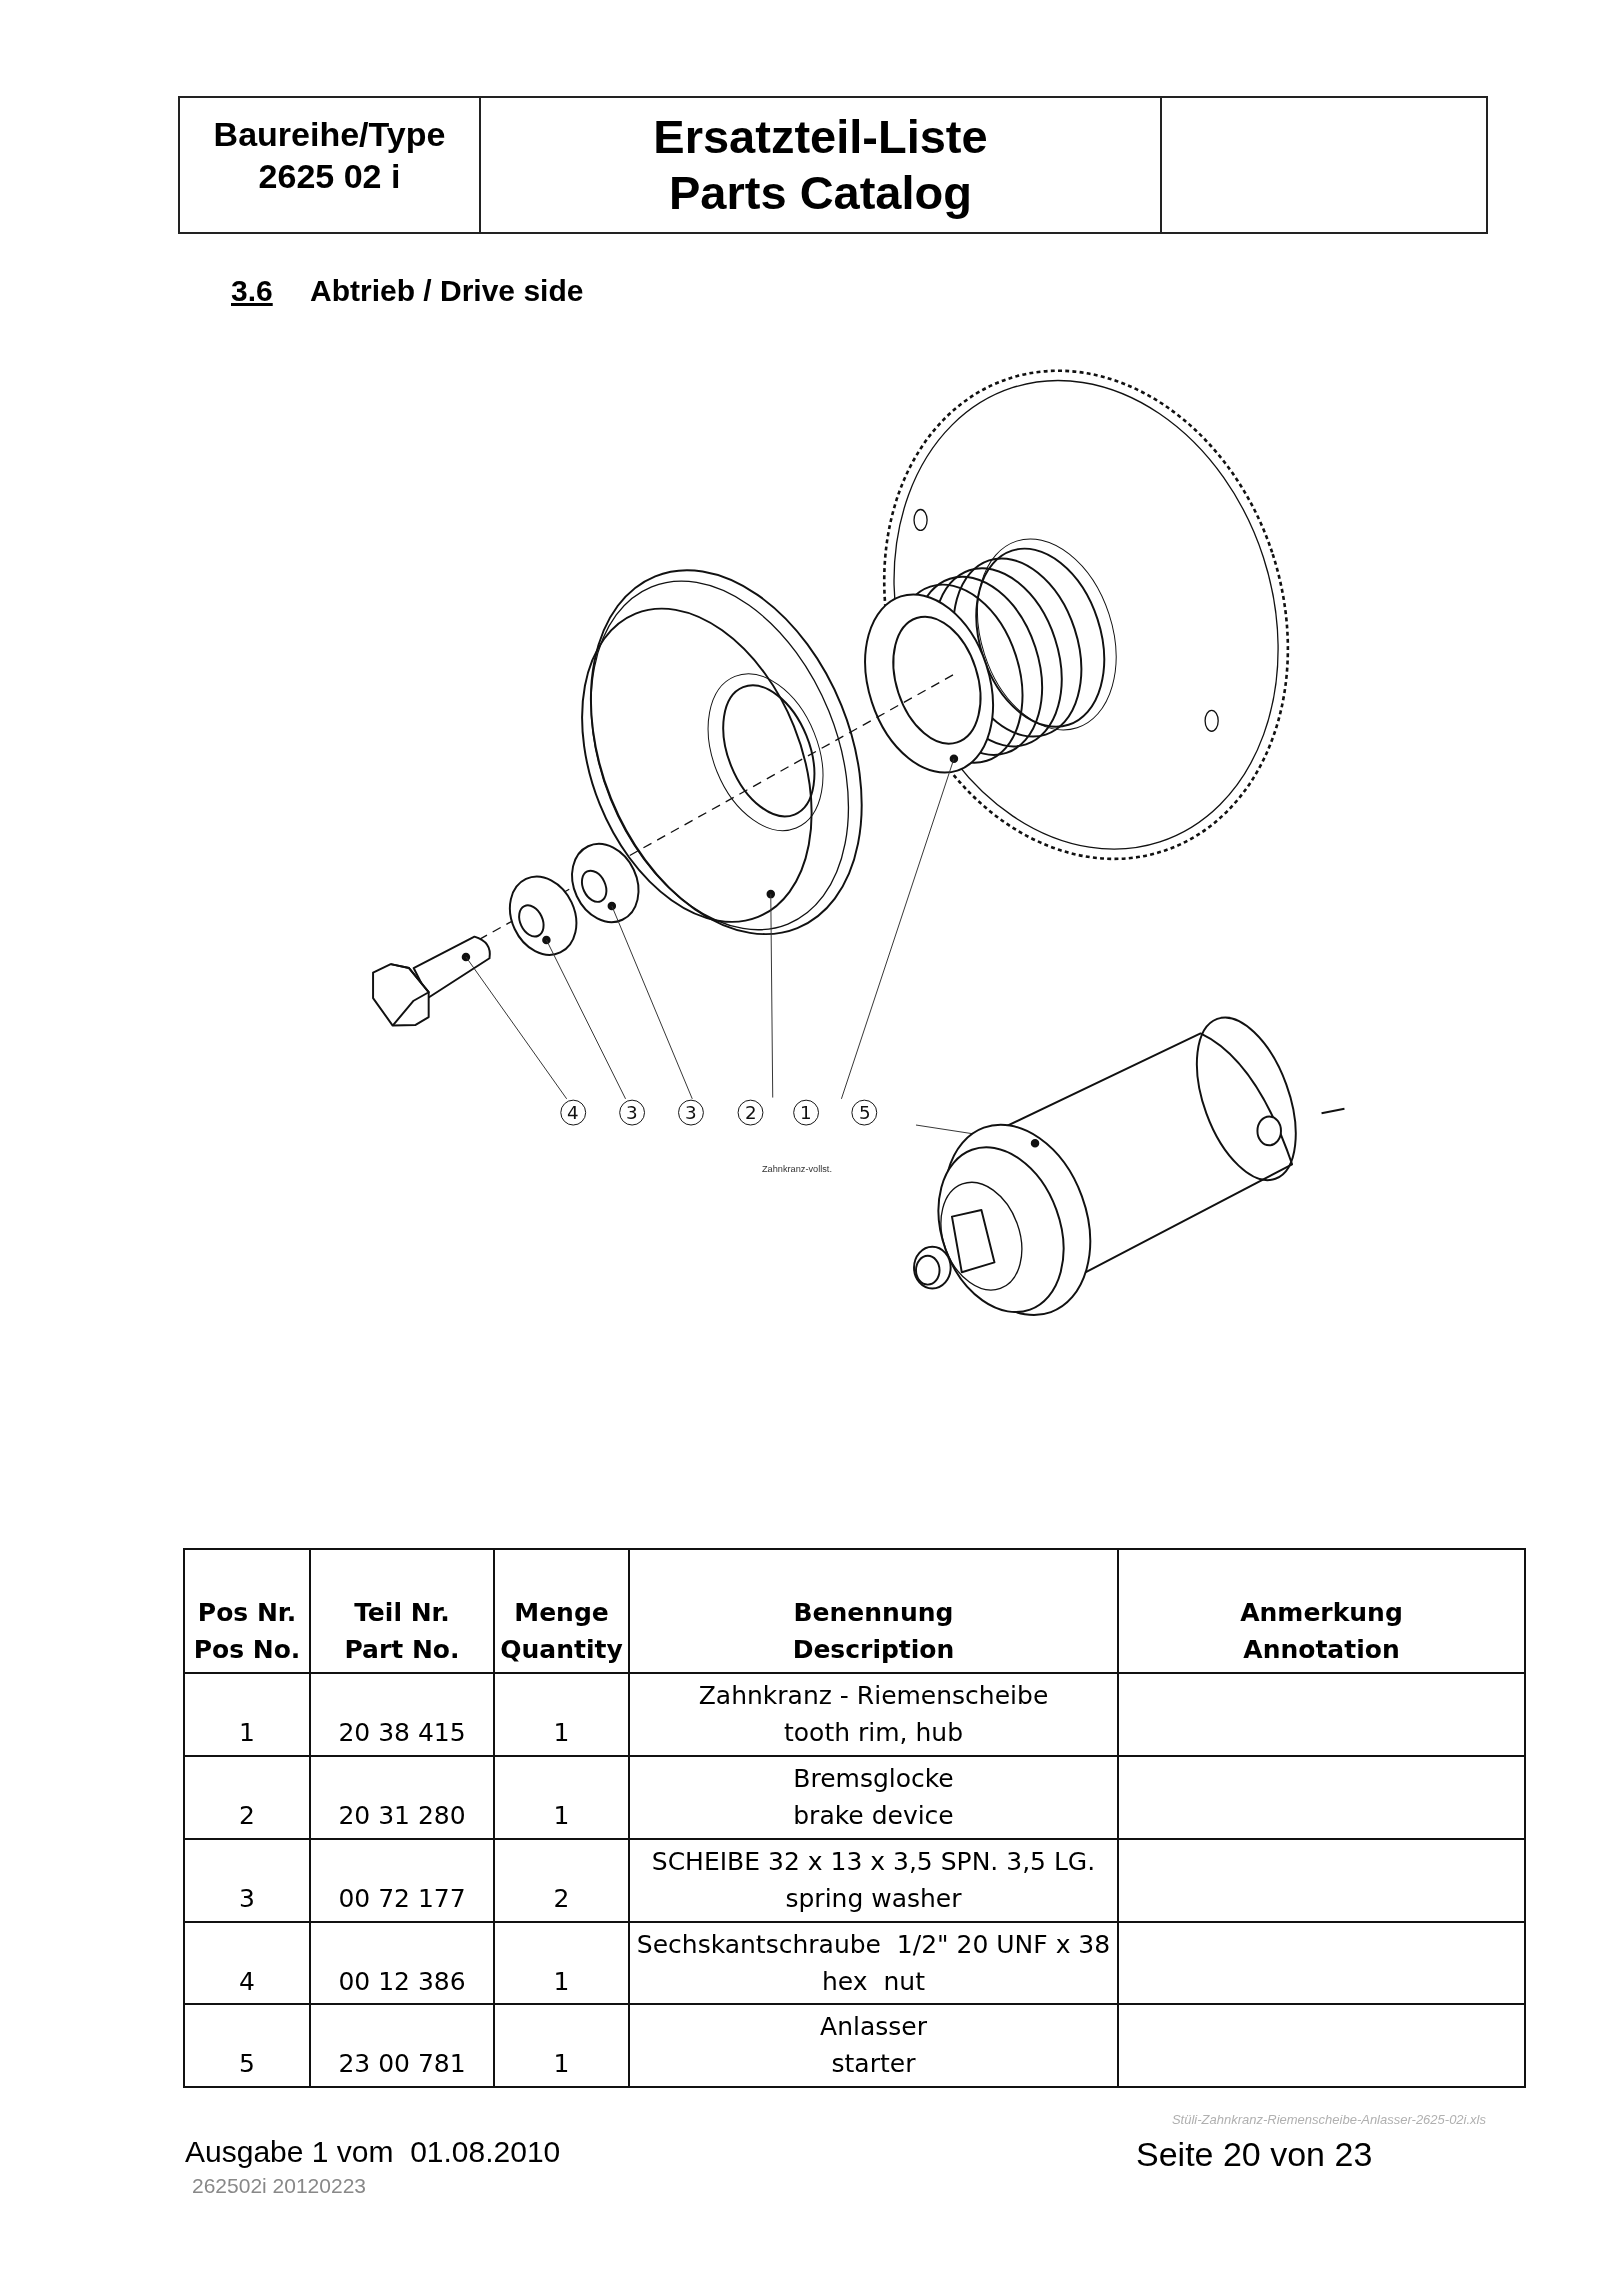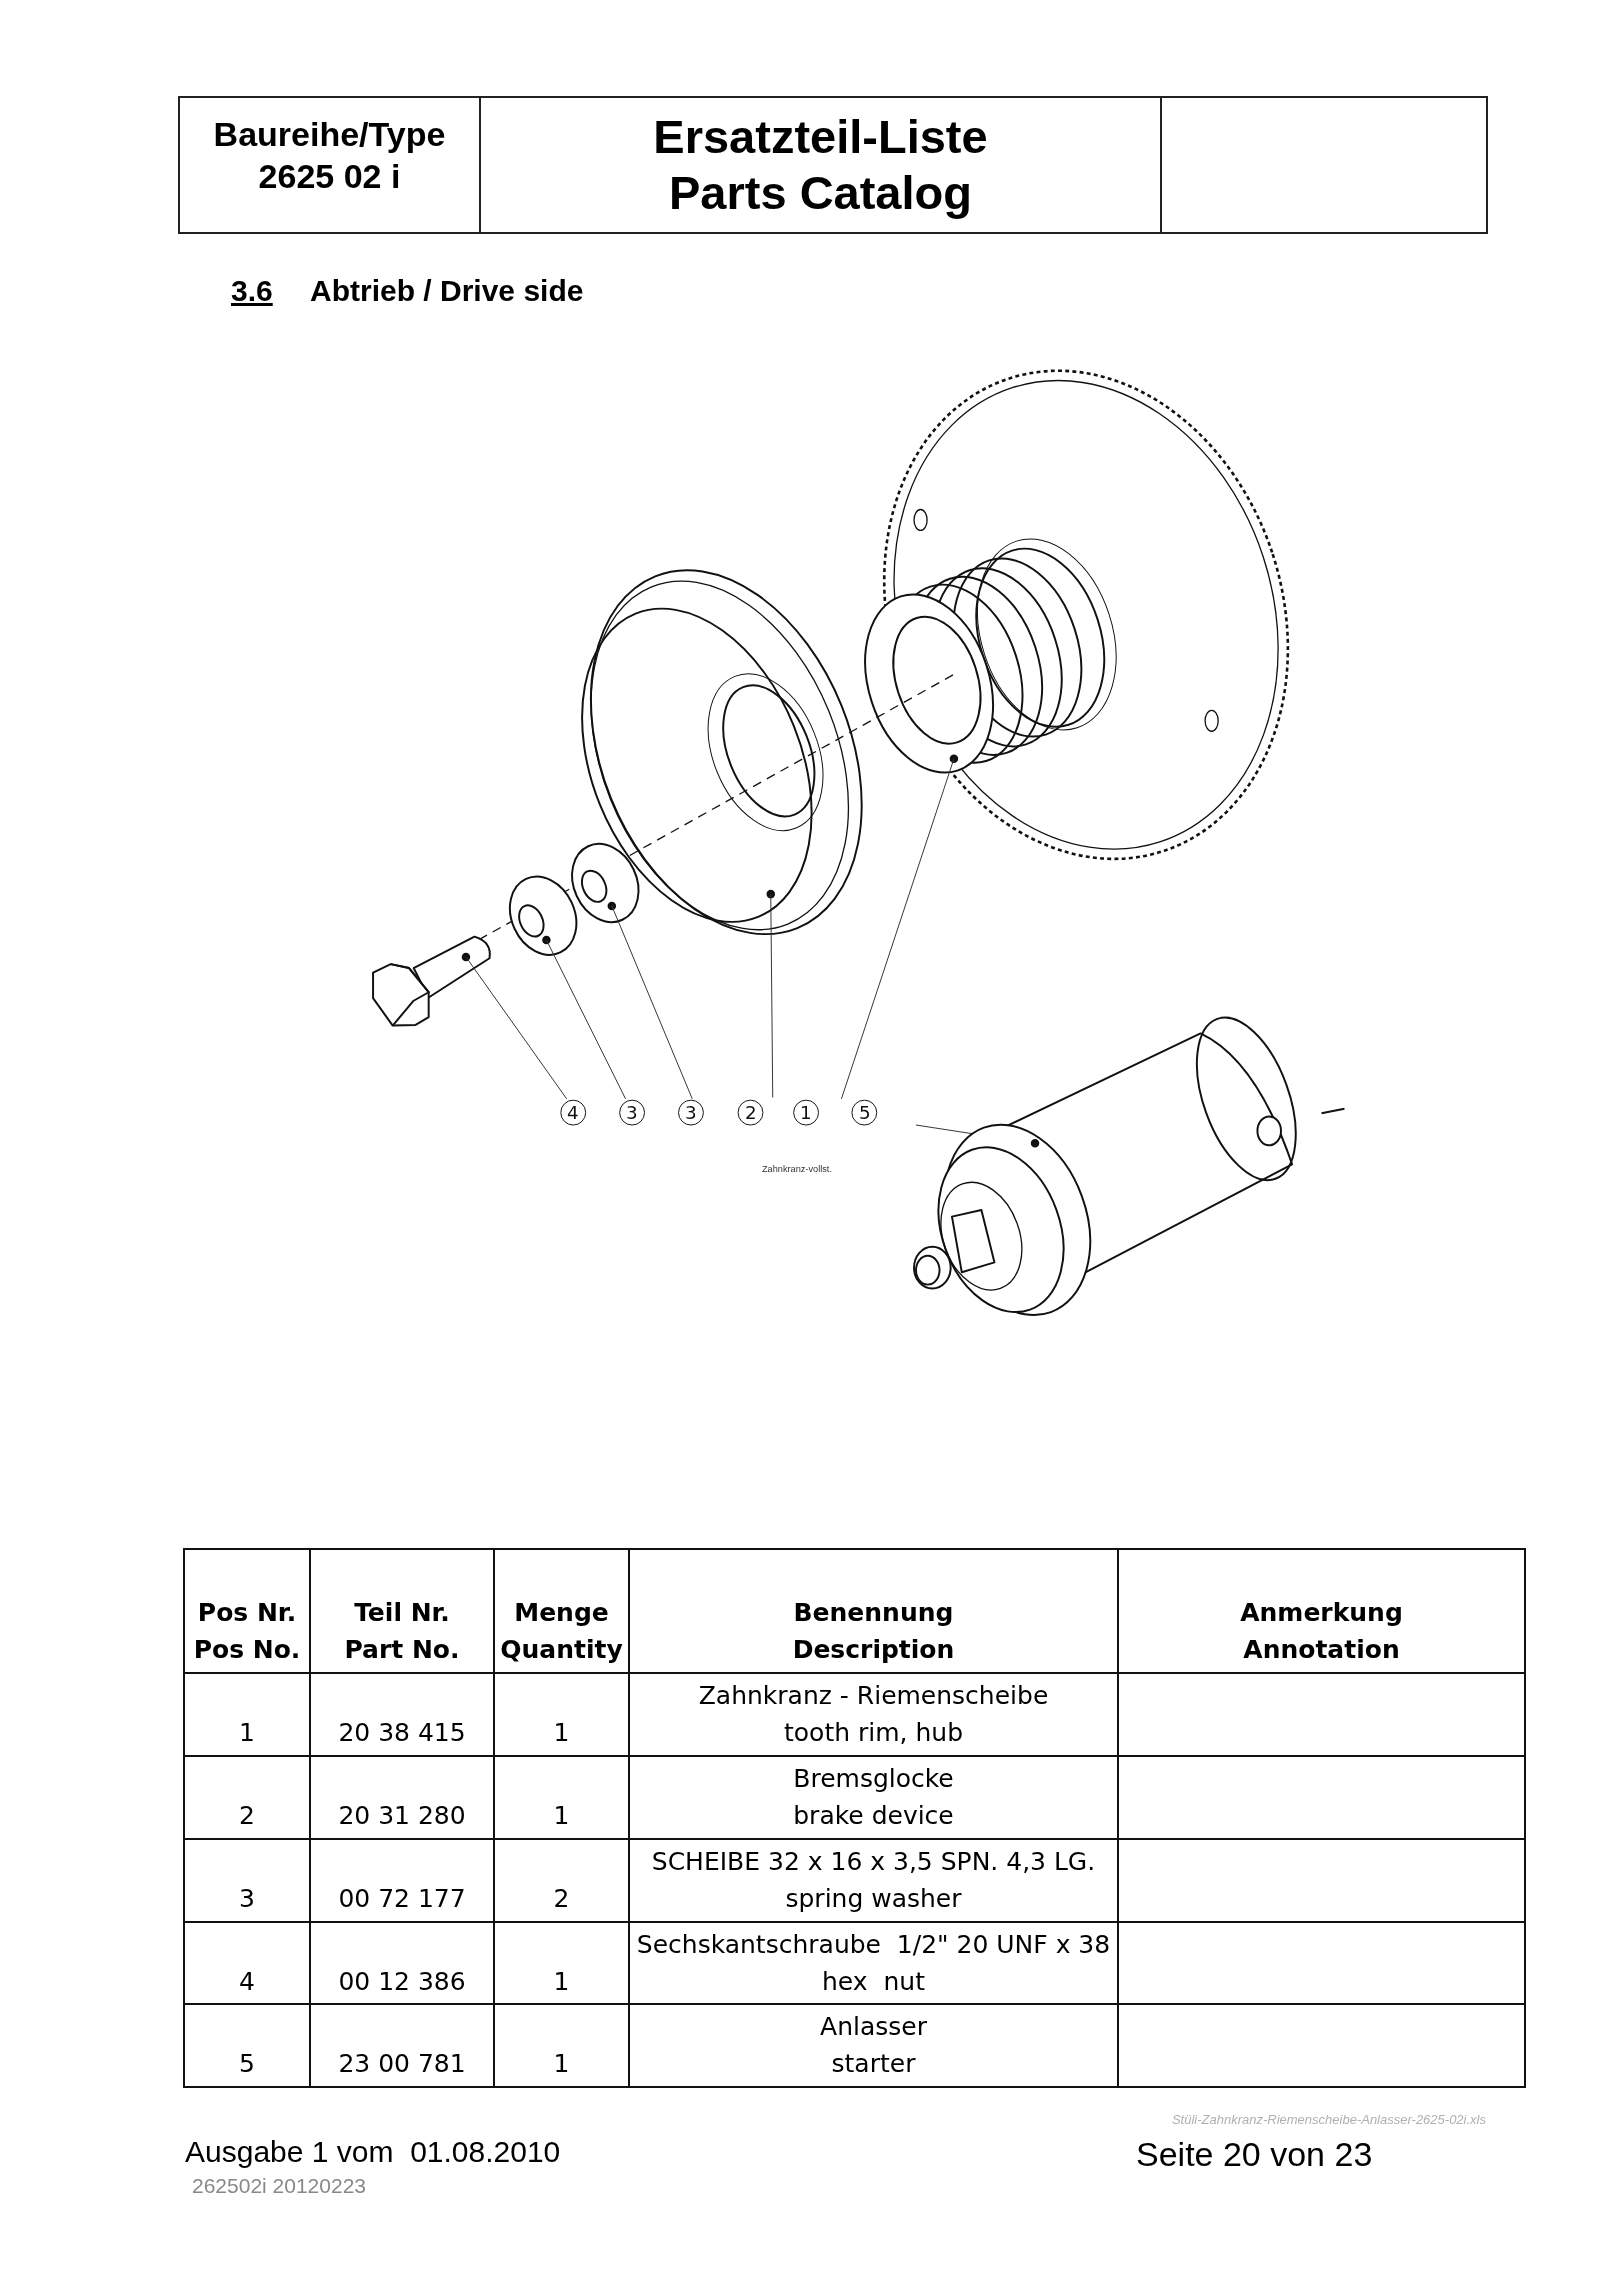--- a/index.html
+++ b/index.html
@@ -192,21 +192,21 @@
           <div>Bremsglocke</div>
           <div>brake device</div>
         </td>
       <td></td>
     </tr>
     <tr>
       <td class="c">3</td>
       <td class="c">00 72 177</td>
       <td class="c">2</td>
       <td class="desc">
-          <div>SCHEIBE 32 x 16 x 3,5 SPN. 4,3 LG.</div>
+          <div>SCHEIBE 32 x 13 x 3,5 SPN. 3,5 LG.</div>
           <div>spring washer</div>
         </td>
       <td></td>
     </tr>
     <tr>
       <td class="c">4</td>
       <td class="c">00 12 386</td>
       <td class="c">1</td>
       <td class="desc">
           <div style="white-space:pre;">Sechskantschraube  1/2" 20 UNF x 38</div>

